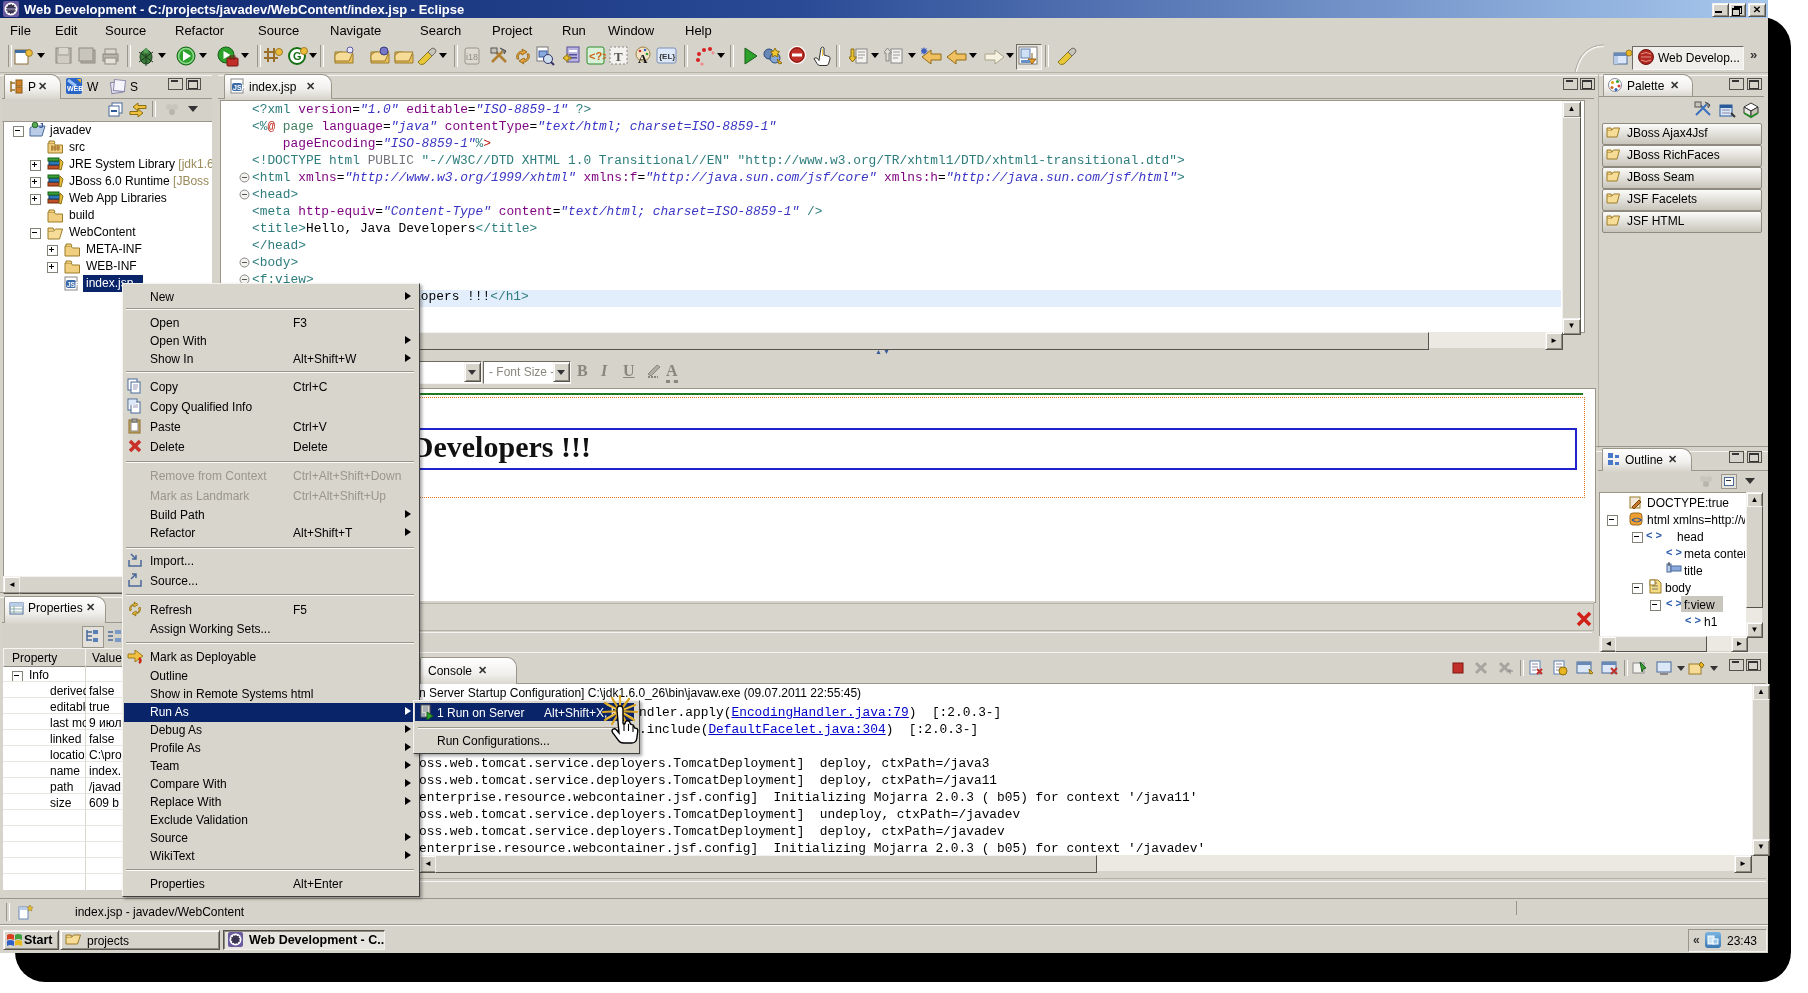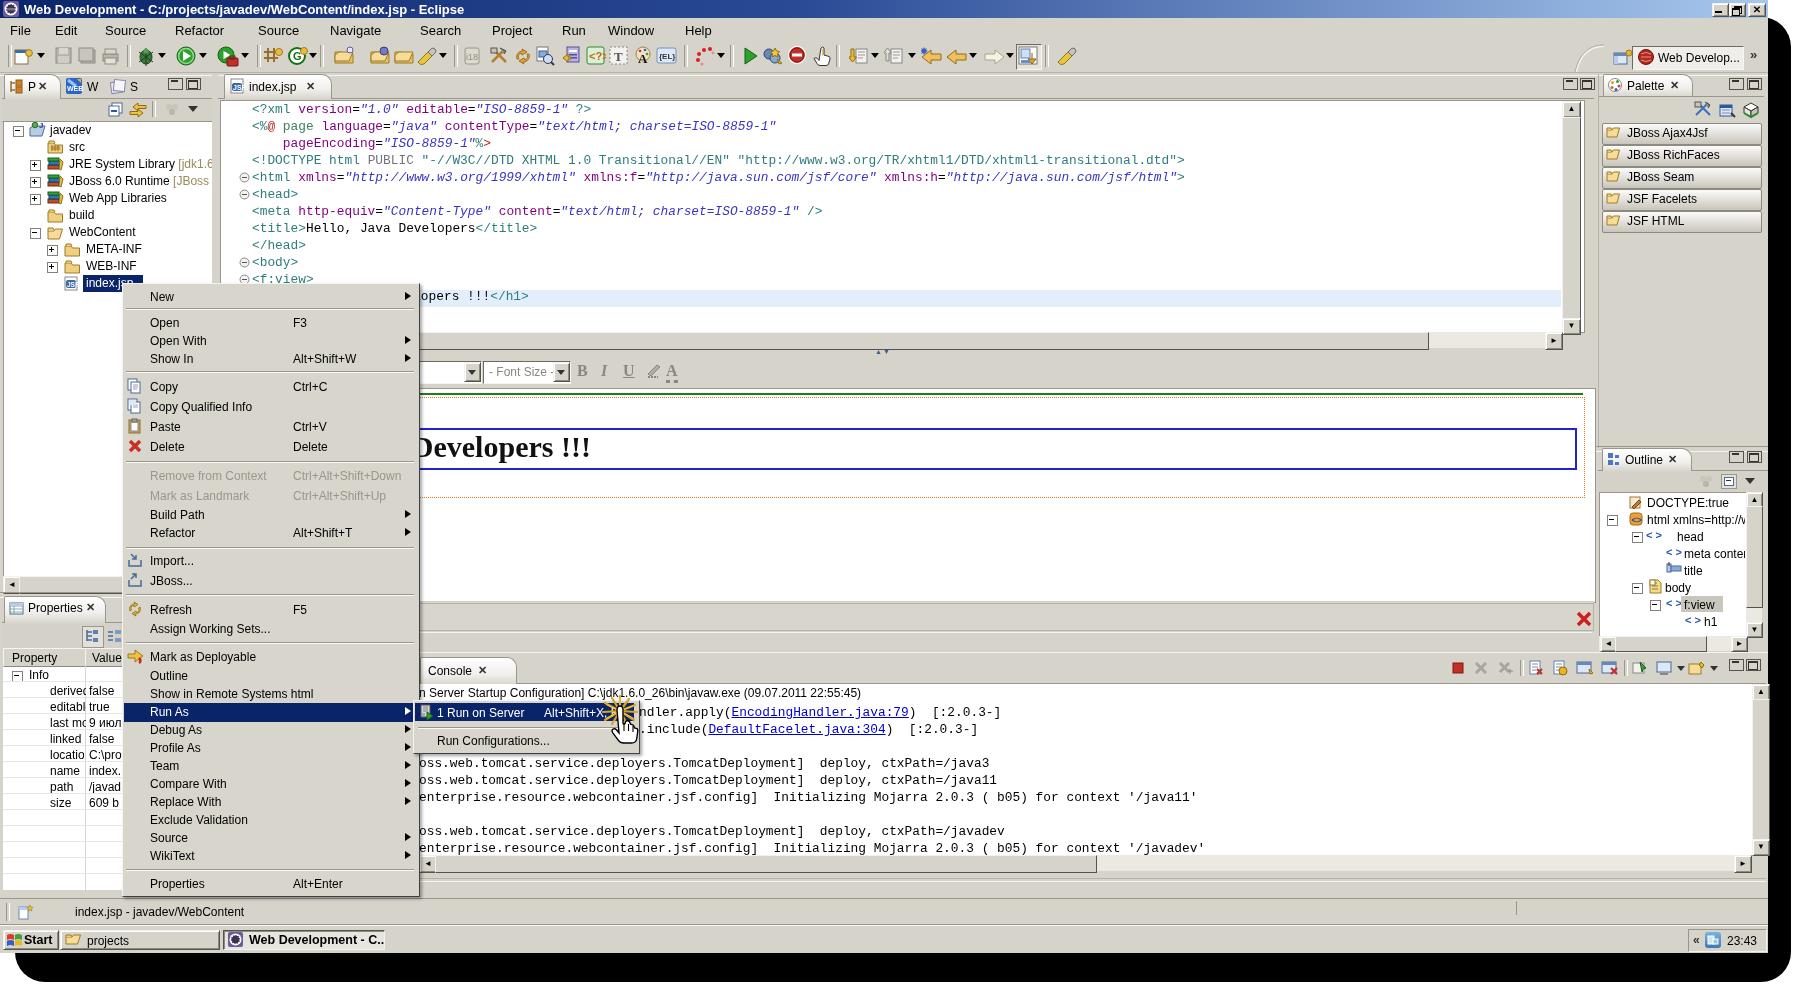--- a/index.html
+++ b/index.html
@@ -531,20 +531,21 @@
 <div class="a" style="left:1330px;top:7px;width:13px;height:10px;border:1px solid #55534c;background:#d6d3ca">
       <div class="a" style="left:1px;top:1px;width:8px;height:6px;border:1px solid #333;border-top-width:2px"></div>
     </div>
 <div class="a" style="left:2px;top:32px;width:1334px;height:171px;background:#fff"></div>
 <div class="a f12" style="left:3px;top:34px;white-space:pre">n Server Startup Configuration] C:\jdk1.6.0_26\bin\javaw.exe (09.07.2011 22:55:45)</div>
 <div class="a mono" style="left:223px;top:53px">ndler.apply(<span style="color:#0000cc;text-decoration:underline">EncodingHandler.java:79</span>)  [:2.0.3-]</div>
 <div class="a mono" style="left:223px;top:70px">.include(<span style="color:#0000cc;text-decoration:underline">DefaultFacelet.java:304</span>)  [:2.0.3-]</div>
 <div class="a mono" style="left:3px;top:104px">oss.web.tomcat.service.deployers.TomcatDeployment]  deploy, ctxPath=/java3</div>
 <div class="a mono" style="left:3px;top:121px">oss.web.tomcat.service.deployers.TomcatDeployment]  deploy, ctxPath=/java11</div>
 <div class="a mono" style="left:3px;top:138px">enterprise.resource.webcontainer.jsf.config]  Initializing Mojarra 2.0.3 ( b05) for context '/java11'</div>
+<div class="a mono" style="left:3px;top:155px">oss.web.tomcat.service.deployers.TomcatDeployment]  undeploy, ctxPath=/javadev</div>
 <div class="a mono" style="left:3px;top:172px">oss.web.tomcat.service.deployers.TomcatDeployment]  deploy, ctxPath=/javadev</div>
 <div class="a mono" style="left:3px;top:189px">enterprise.resource.webcontainer.jsf.config]  Initializing Mojarra 2.0.3 ( b05) for context '/javadev'</div>
 <div class="a sbtrack" style="left:1336px;top:32px;width:17px;height:171px"></div>
 <div class="a btn arr" style="left:1336px;top:32px;width:16px;height:15px">▲</div>
 <div class="a thumb" style="left:1336px;top:47px;width:16px;height:140px"></div>
 <div class="a btn arr" style="left:1336px;top:187px;width:16px;height:15px">▼</div>
 <div class="a sbtrack" style="left:2px;top:203px;width:1334px;height:16px"></div>
 <div class="a btn arr" style="left:3px;top:203px;width:16px;height:16px;line-height:15px">◄</div>
 <div class="a thumb" style="left:19px;top:203px;width:660px;height:16px"></div>
 <div class="a btn arr" style="left:1318px;top:203px;width:16px;height:16px;line-height:15px">►</div>
@@ -874,21 +875,21 @@
     <div class="a" style="left:283px;top:227px;width:0;height:0;border:4px solid transparent;border-left:6px solid #000"></div>
 <div class="a" style="left:28px;top:243px">Refactor</div>
     <div class="a" style="left:171px;top:243px">Alt+Shift+T</div>
     <div class="a" style="left:283px;top:245px;width:0;height:0;border:4px solid transparent;border-left:6px solid #000"></div>
 <div class="a sep" style="left:4px;top:264px;width:288px;height:0px;"></div>
 <div class="a" style="left:28px;top:271px">Import...</div>
 <svg class="a" style="left:5px;top:269px" width="16" height="16">
       <path d="M2 8 v6 h12 v-6" fill="none" stroke="#4a6a9a" stroke-width="1.5"></path>
       <path d="M4 2 l5 5 m0 -4 v4 h-4" stroke="#4a6a9a" stroke-width="1.5" fill="none"></path>
     </svg>
-<div class="a" style="left:28px;top:291px">JBoss...</div>
+<div class="a" style="left:28px;top:291px">Source...</div>
 <svg class="a" style="left:5px;top:289px" width="16" height="16">
       <path d="M2 8 v6 h12 v-6" fill="none" stroke="#4a6a9a" stroke-width="1.5"></path>
       <path d="M4 7 l5 -5 m0 4 v-4 h-4" stroke="#4a6a9a" stroke-width="1.5" fill="none"></path>
     </svg>
 <div class="a sep" style="left:4px;top:311px;width:288px;height:0px;"></div>
 <div class="a" style="left:28px;top:320px">Refresh</div>
     <div class="a" style="left:171px;top:320px">F5</div>
 <svg class="a" style="left:5px;top:318px" width="16" height="16">
       <path d="M3 10 a5 5 0 0 1 5 -7 l-1 -2 4 2.5 -4 2.5 -1 -2 a3.5 3.5 0 0 0 -1.5 5 Z" fill="#e8b83c" stroke="#9c7c1c"></path>
       <path d="M13 6 a5 5 0 0 1 -5 7 l1 2 -4 -2.5 4 -2.5 1 2 a3.5 3.5 0 0 0 1.5 -5 Z" fill="#e8b83c" stroke="#9c7c1c"></path>

